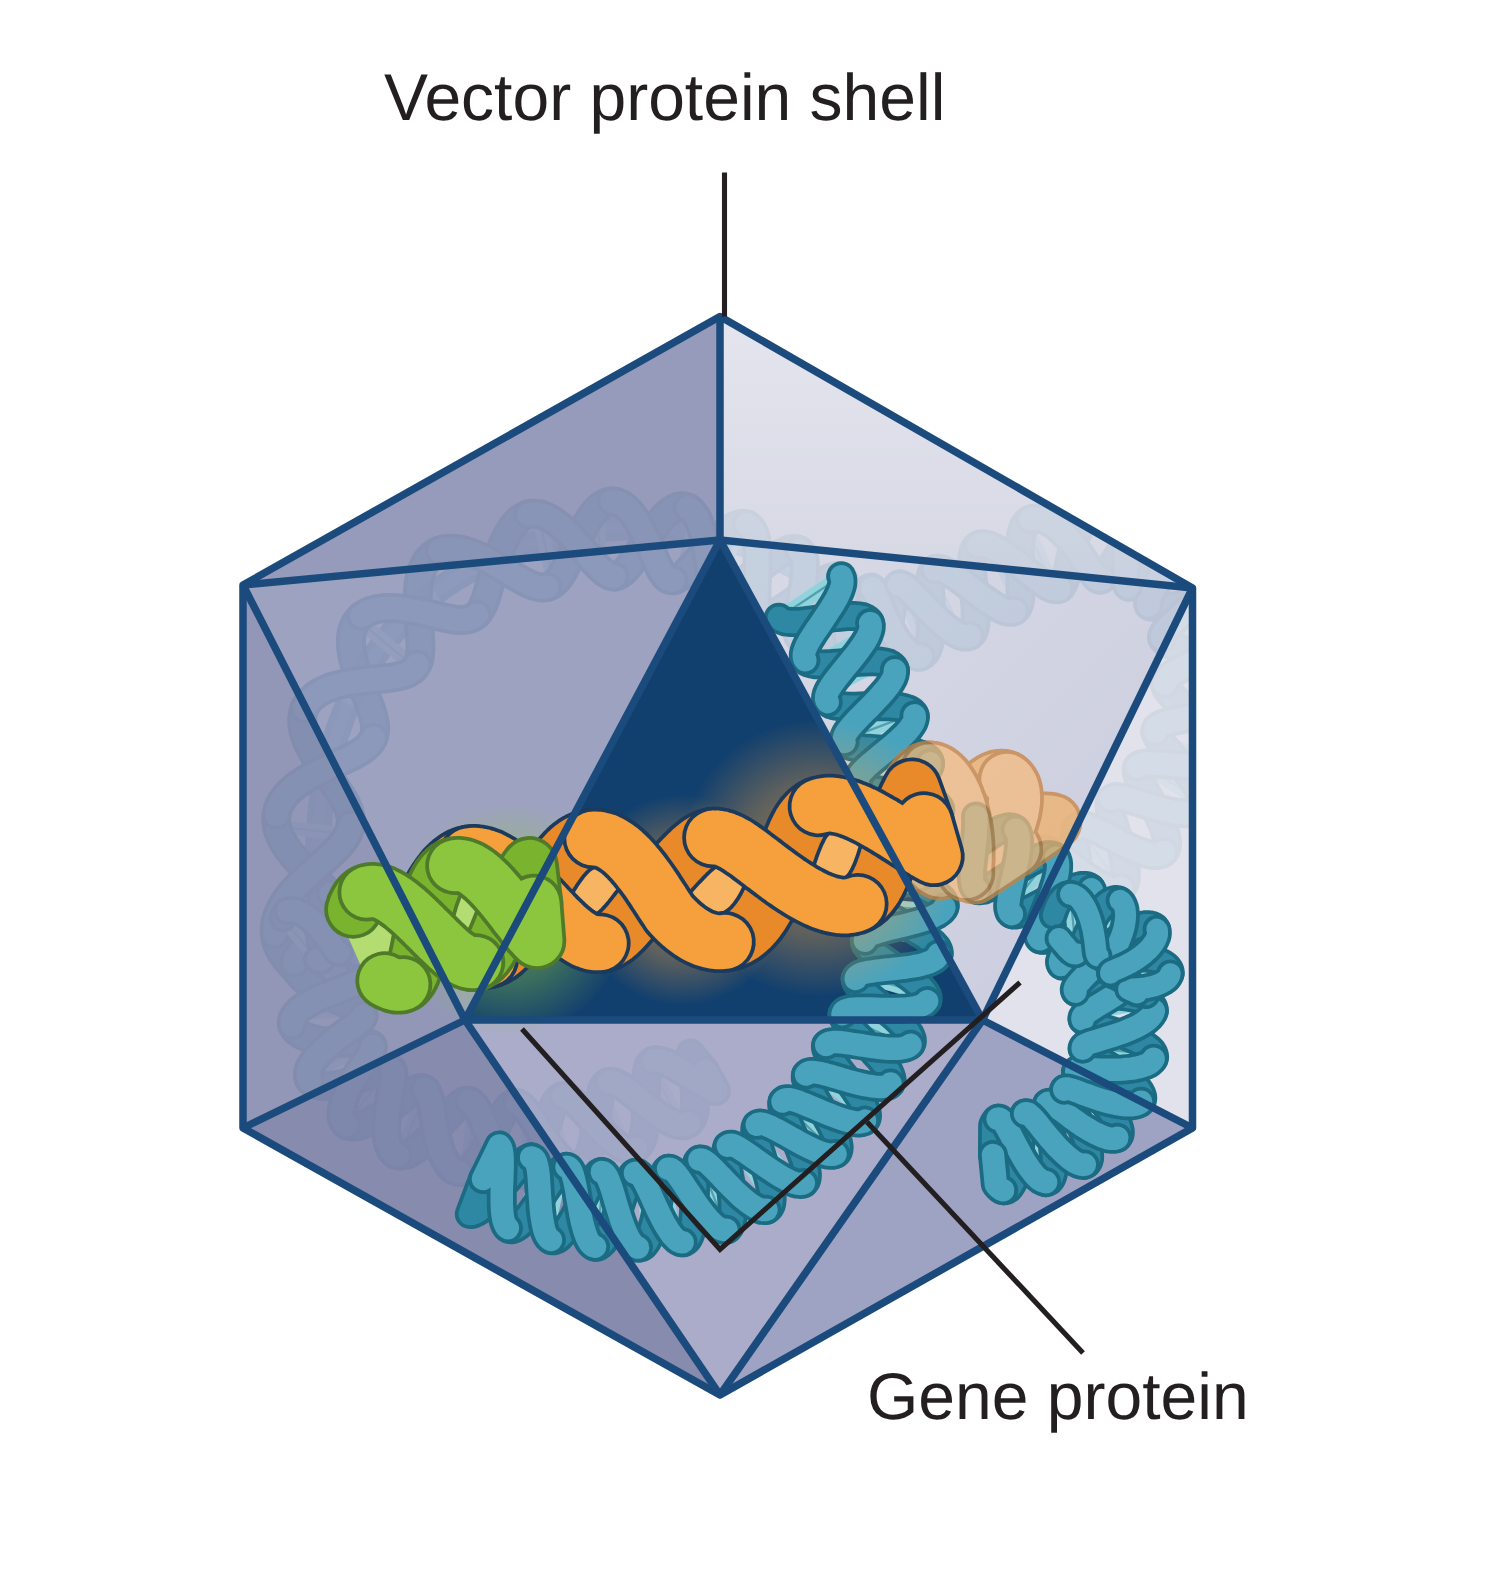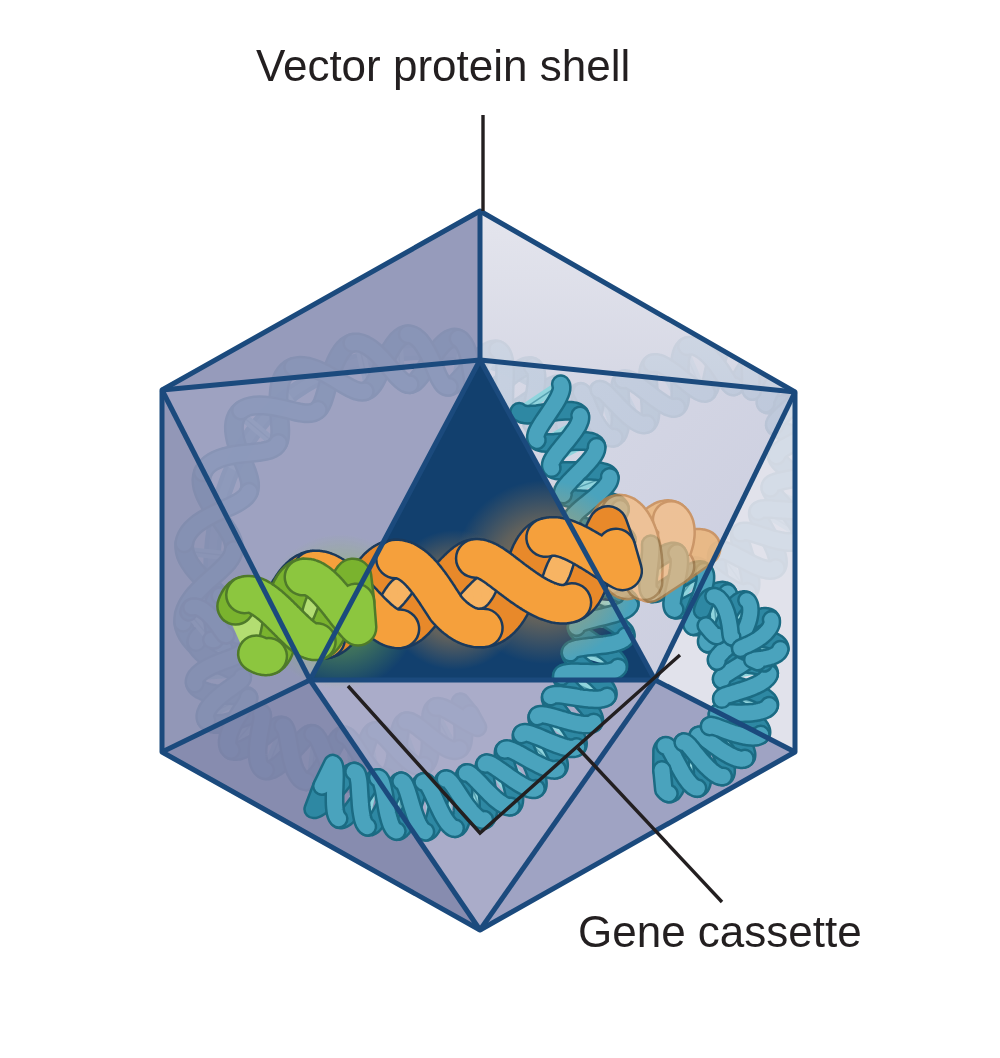--- a/index.html
+++ b/index.html
@@ -898,14 +898,14 @@
 
     <g fill="none" stroke="#231f20" stroke-width="3.4" stroke-linejoin="miter" stroke-linecap="butt">
       <line x1="483" y1="115" x2="483" y2="211"></line>
       <polyline points="348,686 480,833 680,655"></polyline>
       <line x1="578" y1="748" x2="722" y2="902"></line>
     </g>
   </svg>
 
   <div class="lbl" id="lbl-top">Vector protein shell</div>
 
-  <div class="lbl" id="lbl-bottom">Gene cassette</div>
+  <div class="lbl" id="lbl-bottom">Gene protein</div>
 </div>
 
 </body></html>

